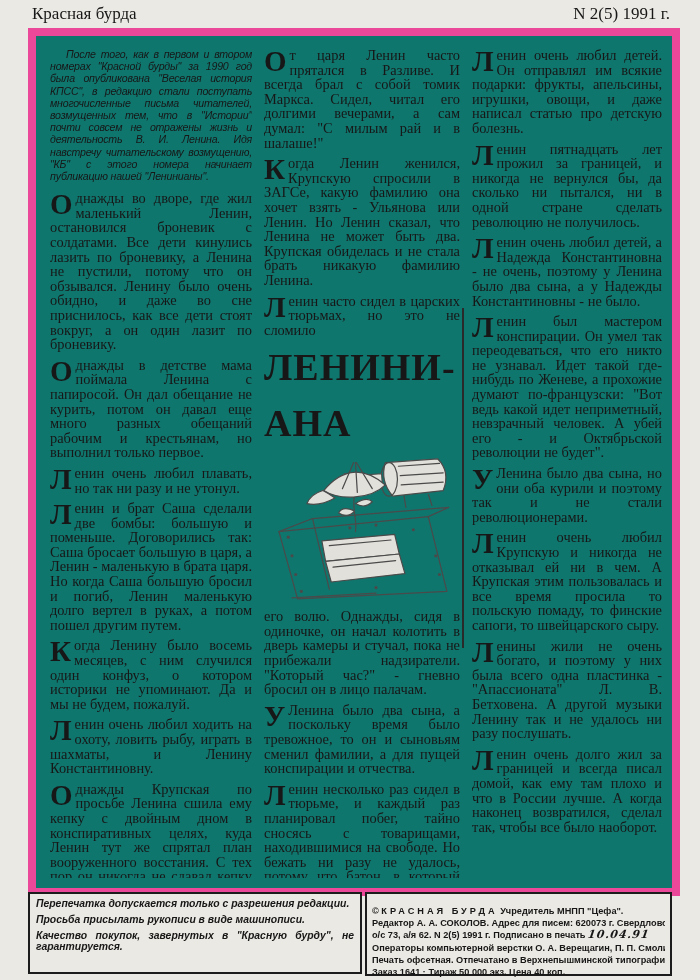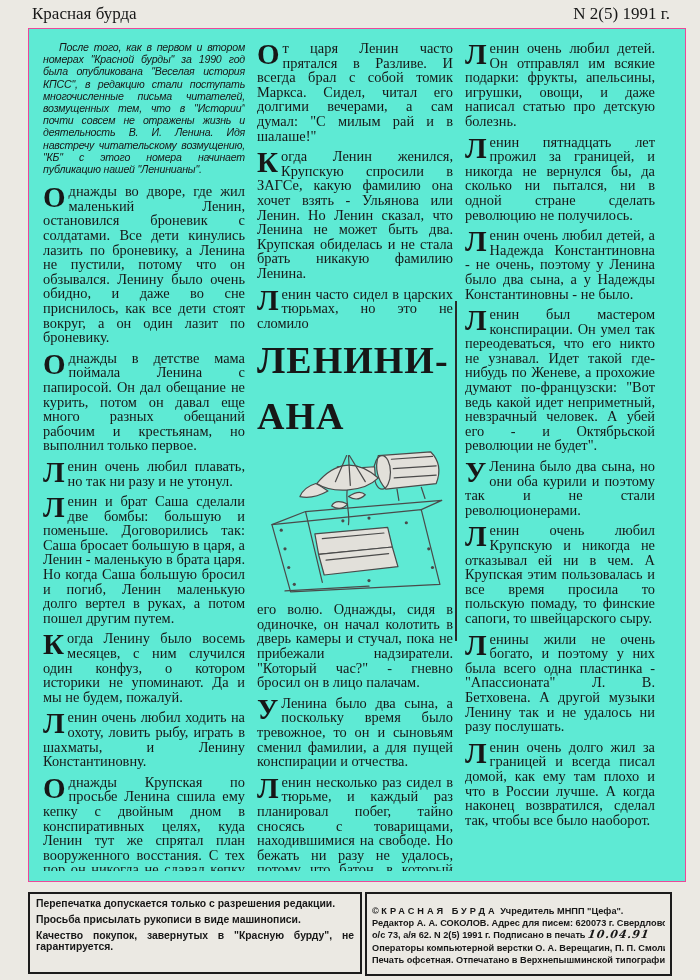--- a/index.html
+++ b/index.html
@@ -12,24 +12,23 @@
     overflow:hidden;
   }
   .masthead-row{
     position:absolute;top:4px;left:32px;right:30px;
     display:flex;justify-content:space-between;align-items:baseline;
     font-size:17px;
   }
   .page-frame{
     position:absolute;top:28px;left:28px;
     width:636px;height:852px;
-    border:1px solid #ec4899;
-    background:#5eead4;
+    border:8px solid #ec4899;
+    background:#0f766e;
     overflow:hidden;
-    padding-left:20px;
   }
   .col{position:absolute;top:12px;overflow:hidden;}
   .col-1{left:14px;width:202px;height:830px;}
   .col-2{left:228px;width:196px;height:830px;}
   .col-3{left:436px;width:190px;height:830px;}
   .intro{
     font-family:"Liberation Sans", sans-serif;
     font-style:italic;
     font-size:10.6px;line-height:12.2px;
     text-align:justify;
@@ -65,21 +64,21 @@
     position:absolute;left:28px;top:892px;
     width:644px;display:flex;gap:3px;
   }
   .footer-box{
     border:2px solid #1c1c1c;
     background:#ebe9e3;
     font-family:"Liberation Sans", sans-serif;
     font-weight:bold;
     box-sizing:border-box;
   }
-  .footer-left{width:334px;height:82px;padding:4px 6px;font-size:10.4px;line-height:11.8px;}
+  .footer-left{width:334px;height:82px;padding:4px 6px;font-size:10.4px;line-height:11.8px;font-style:italic;}
   .footer-left p{margin:0 0 4px 0;text-align:justify;}
   .footer-right{width:307px;height:84px;padding:11px 5px;font-size:9.2px;line-height:12.2px;}
   .footer-right div{white-space:nowrap;overflow:hidden;}
   .kb-name{letter-spacing:3px;}
   .handwritten{
     font-family:"DejaVu Serif", serif;
     font-style:italic;font-weight:bold;
     font-size:11px;letter-spacing:1px;
     transform:skewX(-8deg);display:inline-block;
   }
@@ -197,14 +196,15 @@
       <span class="kb-name">КРАСНАЯ БУРДА</span>
       <span>Учредитель МНПП "Цефа".</span>
     </div>
     <div>Редактор А. А. СОКОЛОВ. Адрес для писем: 620073 г. Свердловск,</div>
     <div>
       <span>о/с 73, а/я 62. N 2(5) 1991 г. Подписано в печать</span>
       <span class="handwritten">10.04.91</span>
     </div>
     <div>Операторы компьютерной верстки О. А. Верещагин, П. П. Смолин.</div>
     <div>Печать офсетная. Отпечатано в Верхнепышминской типографии.</div>
+    <div>Заказ 1641 · Тираж 50 000 экз. Цена 40 коп.</div>
   </div>
 </div>
 
 </body></html>

